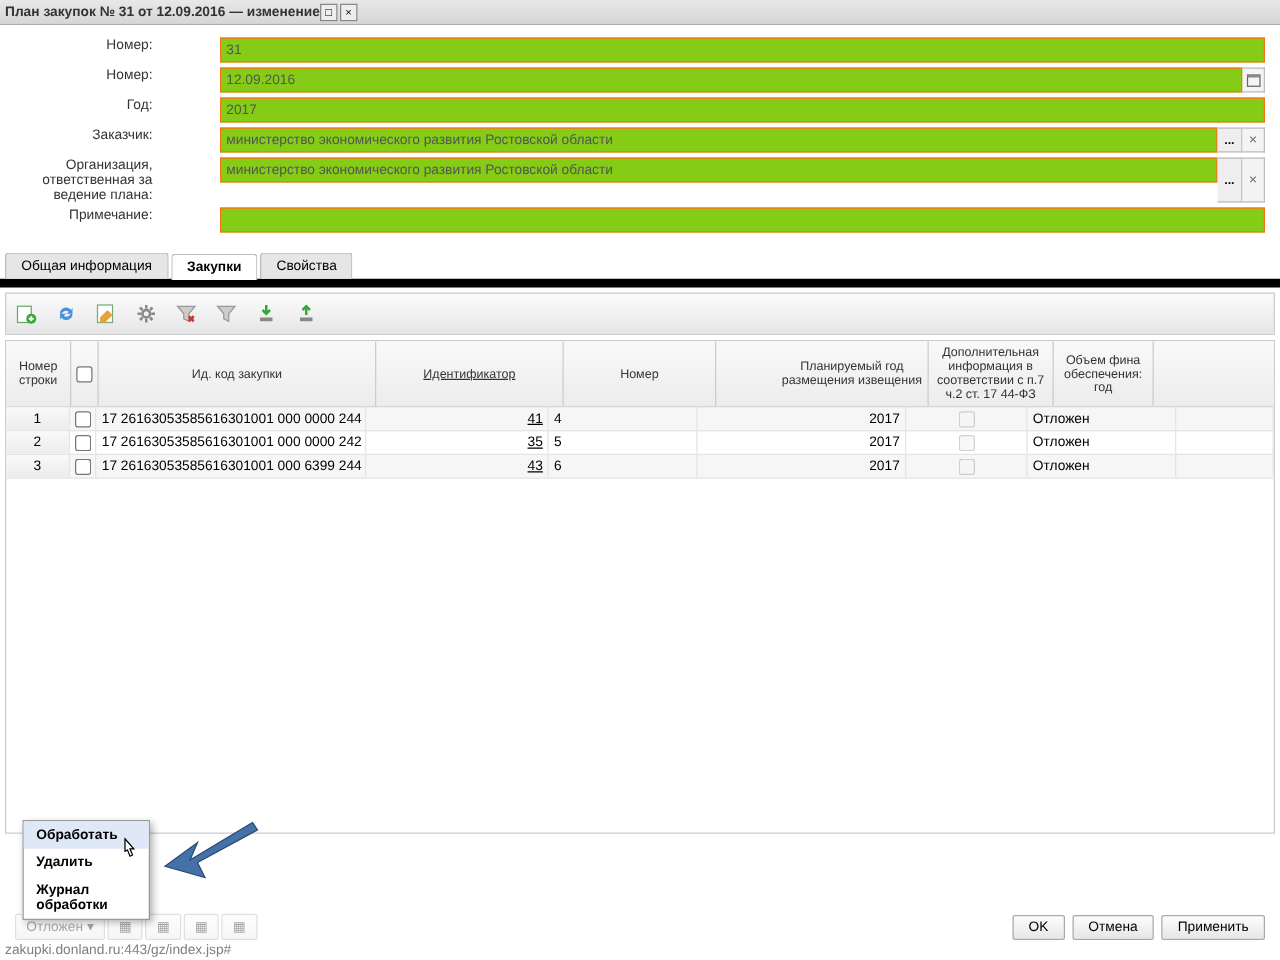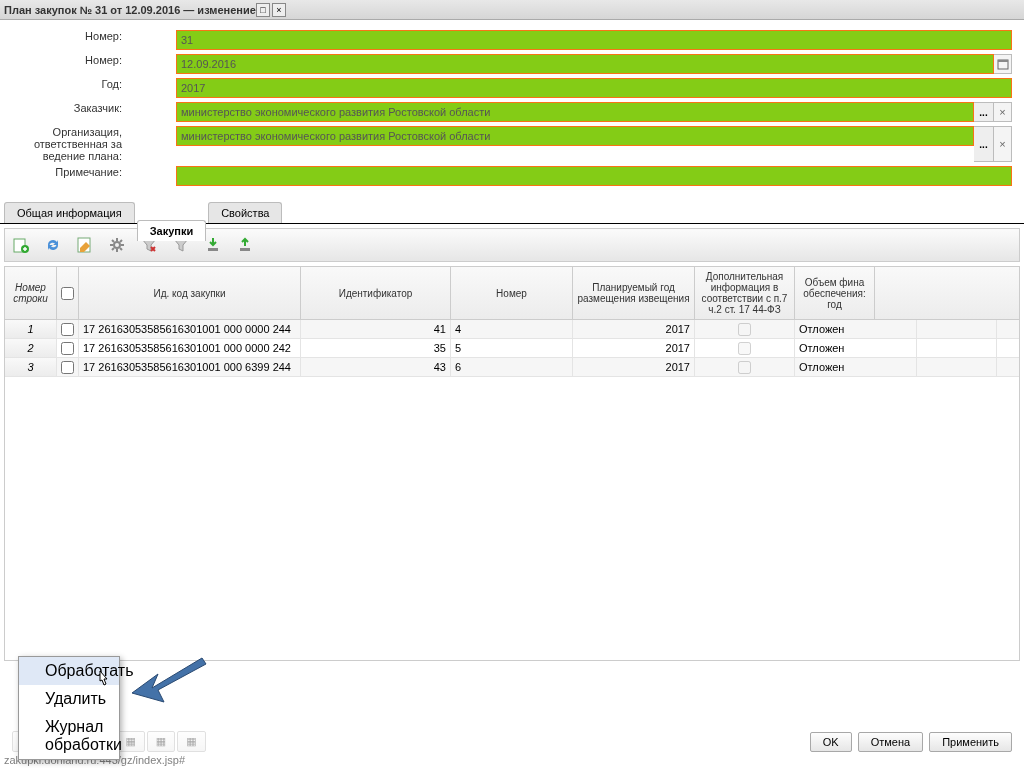--- a/index.html
+++ b/index.html
@@ -9,42 +9,42 @@
 .win-btns { display: flex; gap: 2px; }
 .win-btn { width: 14px; height: 14px; border: 1px solid #888; background: #eee; display: flex; align-items: center; justify-content: center; font-size: 9px; cursor: pointer; }
 .form-area { padding: 10px 12px 6px 0; background: #fff; }
 .form-row { display: flex; margin-bottom: 4px; gap: 48px; }
 .form-label { width: 128px; text-align: right; padding-right: 6px; color: #333; font-size: 11px; }
 .form-input { flex: 1; height: 20px; border: 1px solid #f97316; background: #84cc16; padding: 0 4px; font-size: 11px; color: #555; }
 .form-input-wrap { flex: 1; display: flex; align-items: stretch; }
 .ellipsis-btn { width: 20px; border: 1px solid #bcbcbc; border-left: none; background: #eee; font-size: 10px; font-weight: bold; display: flex; align-items: center; justify-content: center; cursor: pointer; }
 .clear-btn { width: 18px; border: 1px solid #bcbcbc; border-left: none; background: #f4f4f4; font-size: 11px; display: flex; align-items: center; justify-content: center; cursor: pointer; color: #666; }
 .date-icon { width: 18px; border: 1px solid #bcbcbc; border-left: none; background: #f4f4f4; display: flex; align-items: center; justify-content: center; cursor: pointer; }
-.tabs { display: flex; border-bottom: 1px solid #000000; margin-top: 6px; padding-left: 4px; }
+.tabs { display: flex; border-bottom: 7px solid #000000; margin-top: 6px; padding-left: 4px; }
 .tab { padding: 4px 12px; border: 1px solid #bcbcbc; border-bottom: none; background: #e6e6e6; margin-right: 2px; font-size: 11px; cursor: pointer; border-radius: 3px 3px 0 0; }
-.tab.active { background: #fff; position: relative; top: 18px; font-weight: bold; }
+.tab.active { background: #fff; position: relative; top: 1px; font-weight: bold; }
 .toolbar { background: linear-gradient(#fbfbfb, #e6e6e6); border: 1px solid #ccc; margin: 4px; padding: 4px; display: flex; gap: 8px; align-items: center; }
 .toolbar-btn { width: 24px; height: 24px; display: flex; align-items: center; justify-content: center; cursor: pointer; }
 .grid-wrap { border: 1px solid #ccc; margin: 0 4px; background: #fff; height: 395px; overflow: hidden; }
 .grid-head { display: flex; background: linear-gradient(#f9f9f9, #ececec); border-bottom: 1px solid #ccc; font-size: 10px; color: #333; }
 .grid-head .gh { border-right: 1px solid #ccc; padding: 4px 2px; text-align: center; display: flex; align-items: center; justify-content: center; }
 .grid-body .grow { display: flex; border-bottom: 1px solid #e4e4e4; height: 19px; align-items: center; font-size: 11px; }
 .grid-body .grow:nth-child(odd) { background: #f6f6f6; }
 .grid-body .grow .gc { border-right: 1px solid #e4e4e4; padding: 0 4px; height: 100%; display: flex; align-items: center; overflow: hidden; white-space: nowrap; }
-.col-rownum { width: 52px; justify-content: center; background: linear-gradient(#f9f9f9, #ececec); font-style: italic; }
+.col-rownum { width: 52px; justify-content: center; background: linear-gradient(#f9f9f9, #ececec); }
 .col-chk { width: 22px; justify-content: center; }
 .col-code { width: 222px; }
-.col-ident { width: 150px; justify-content: flex-end; }
+.col-ident { width: 150px; justify-content: flex-end; text-decoration: underline; }
 .col-num { width: 122px; }
-.col-year { width: 122px; justify-content: flex-end; }
+.col-year { width: 122px; justify-content: flex-end; margin-left: 48px; }
 .col-extra { width: 100px; justify-content: center; }
 .col-status { width: 122px; }
 .col-fund { width: 80px; }
 .context-menu { position: absolute; left: 18px; top: 656px; background: #fff; border: 1px solid #999; box-shadow: 2px 2px 6px rgba(0,0,0,0.3); width: 102px; z-index: 10; }
-.ctx-item { padding: 5px 26px; font-size: 16px; cursor: pointer; }
+.ctx-item { padding: 5px 10px; font-size: 11px; cursor: pointer; font-weight: bold; }
 .ctx-item.sel { background: #dfe8f6; }
 .arrow { position: absolute; left: 122px; top: 648px; z-index: 9; }
 .footer-btns { position: absolute; right: 12px; bottom: 16px; display: flex; gap: 6px; }
 .btn { padding: 3px 12px; border: 1px solid #a8a8a8; background: linear-gradient(#fdfdfd, #e6e6e6); border-radius: 2px; font-size: 11px; cursor: pointer; }
 .status-bar { position: absolute; left: 0; bottom: 0; font-size: 11px; color: #808080; padding: 2px 4px; }
 .cursor { position: absolute; left: 95px; top: 670px; z-index: 12; pointer-events: none; }
 .footer-toolbar { position: absolute; left: 12px; bottom: 16px; display: flex; gap: 2px; }
 .ft-btn { padding: 3px 8px; border: 1px solid #a8a8a8; background: linear-gradient(#fdfdfd, #e6e6e6); border-radius: 2px; font-size: 11px; cursor: pointer; opacity: 0.35; }
 </style>
 </head>

